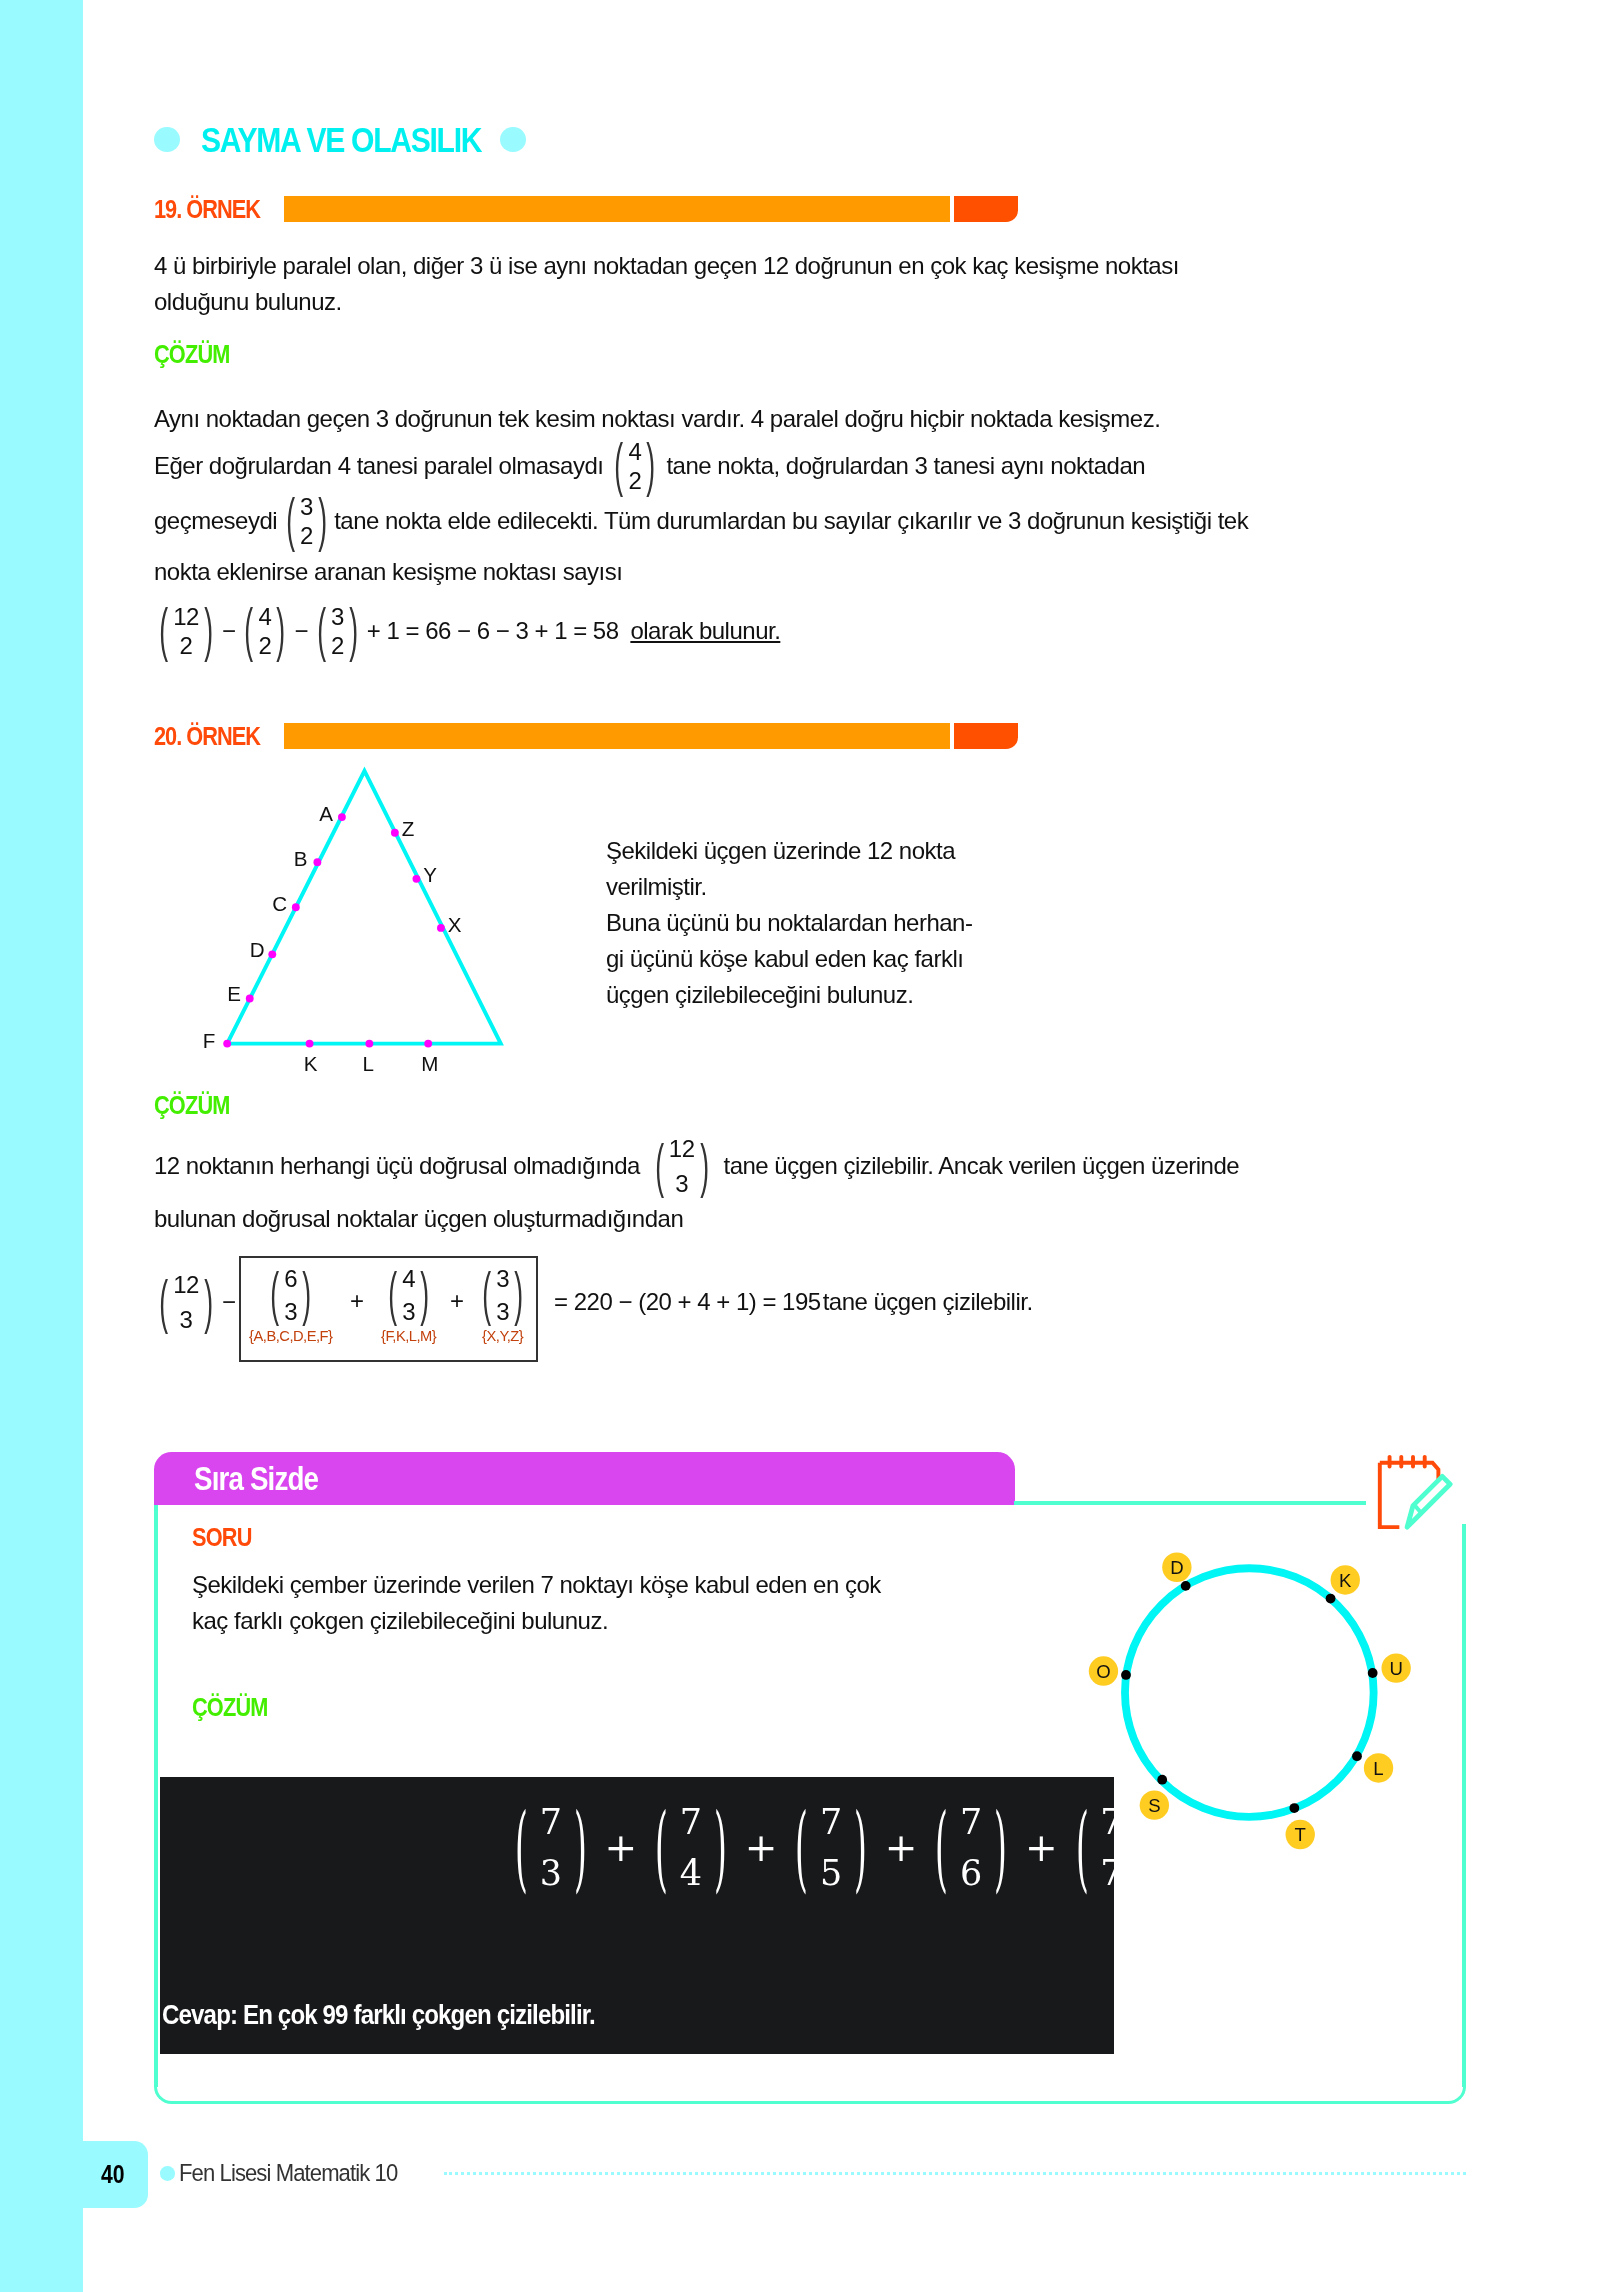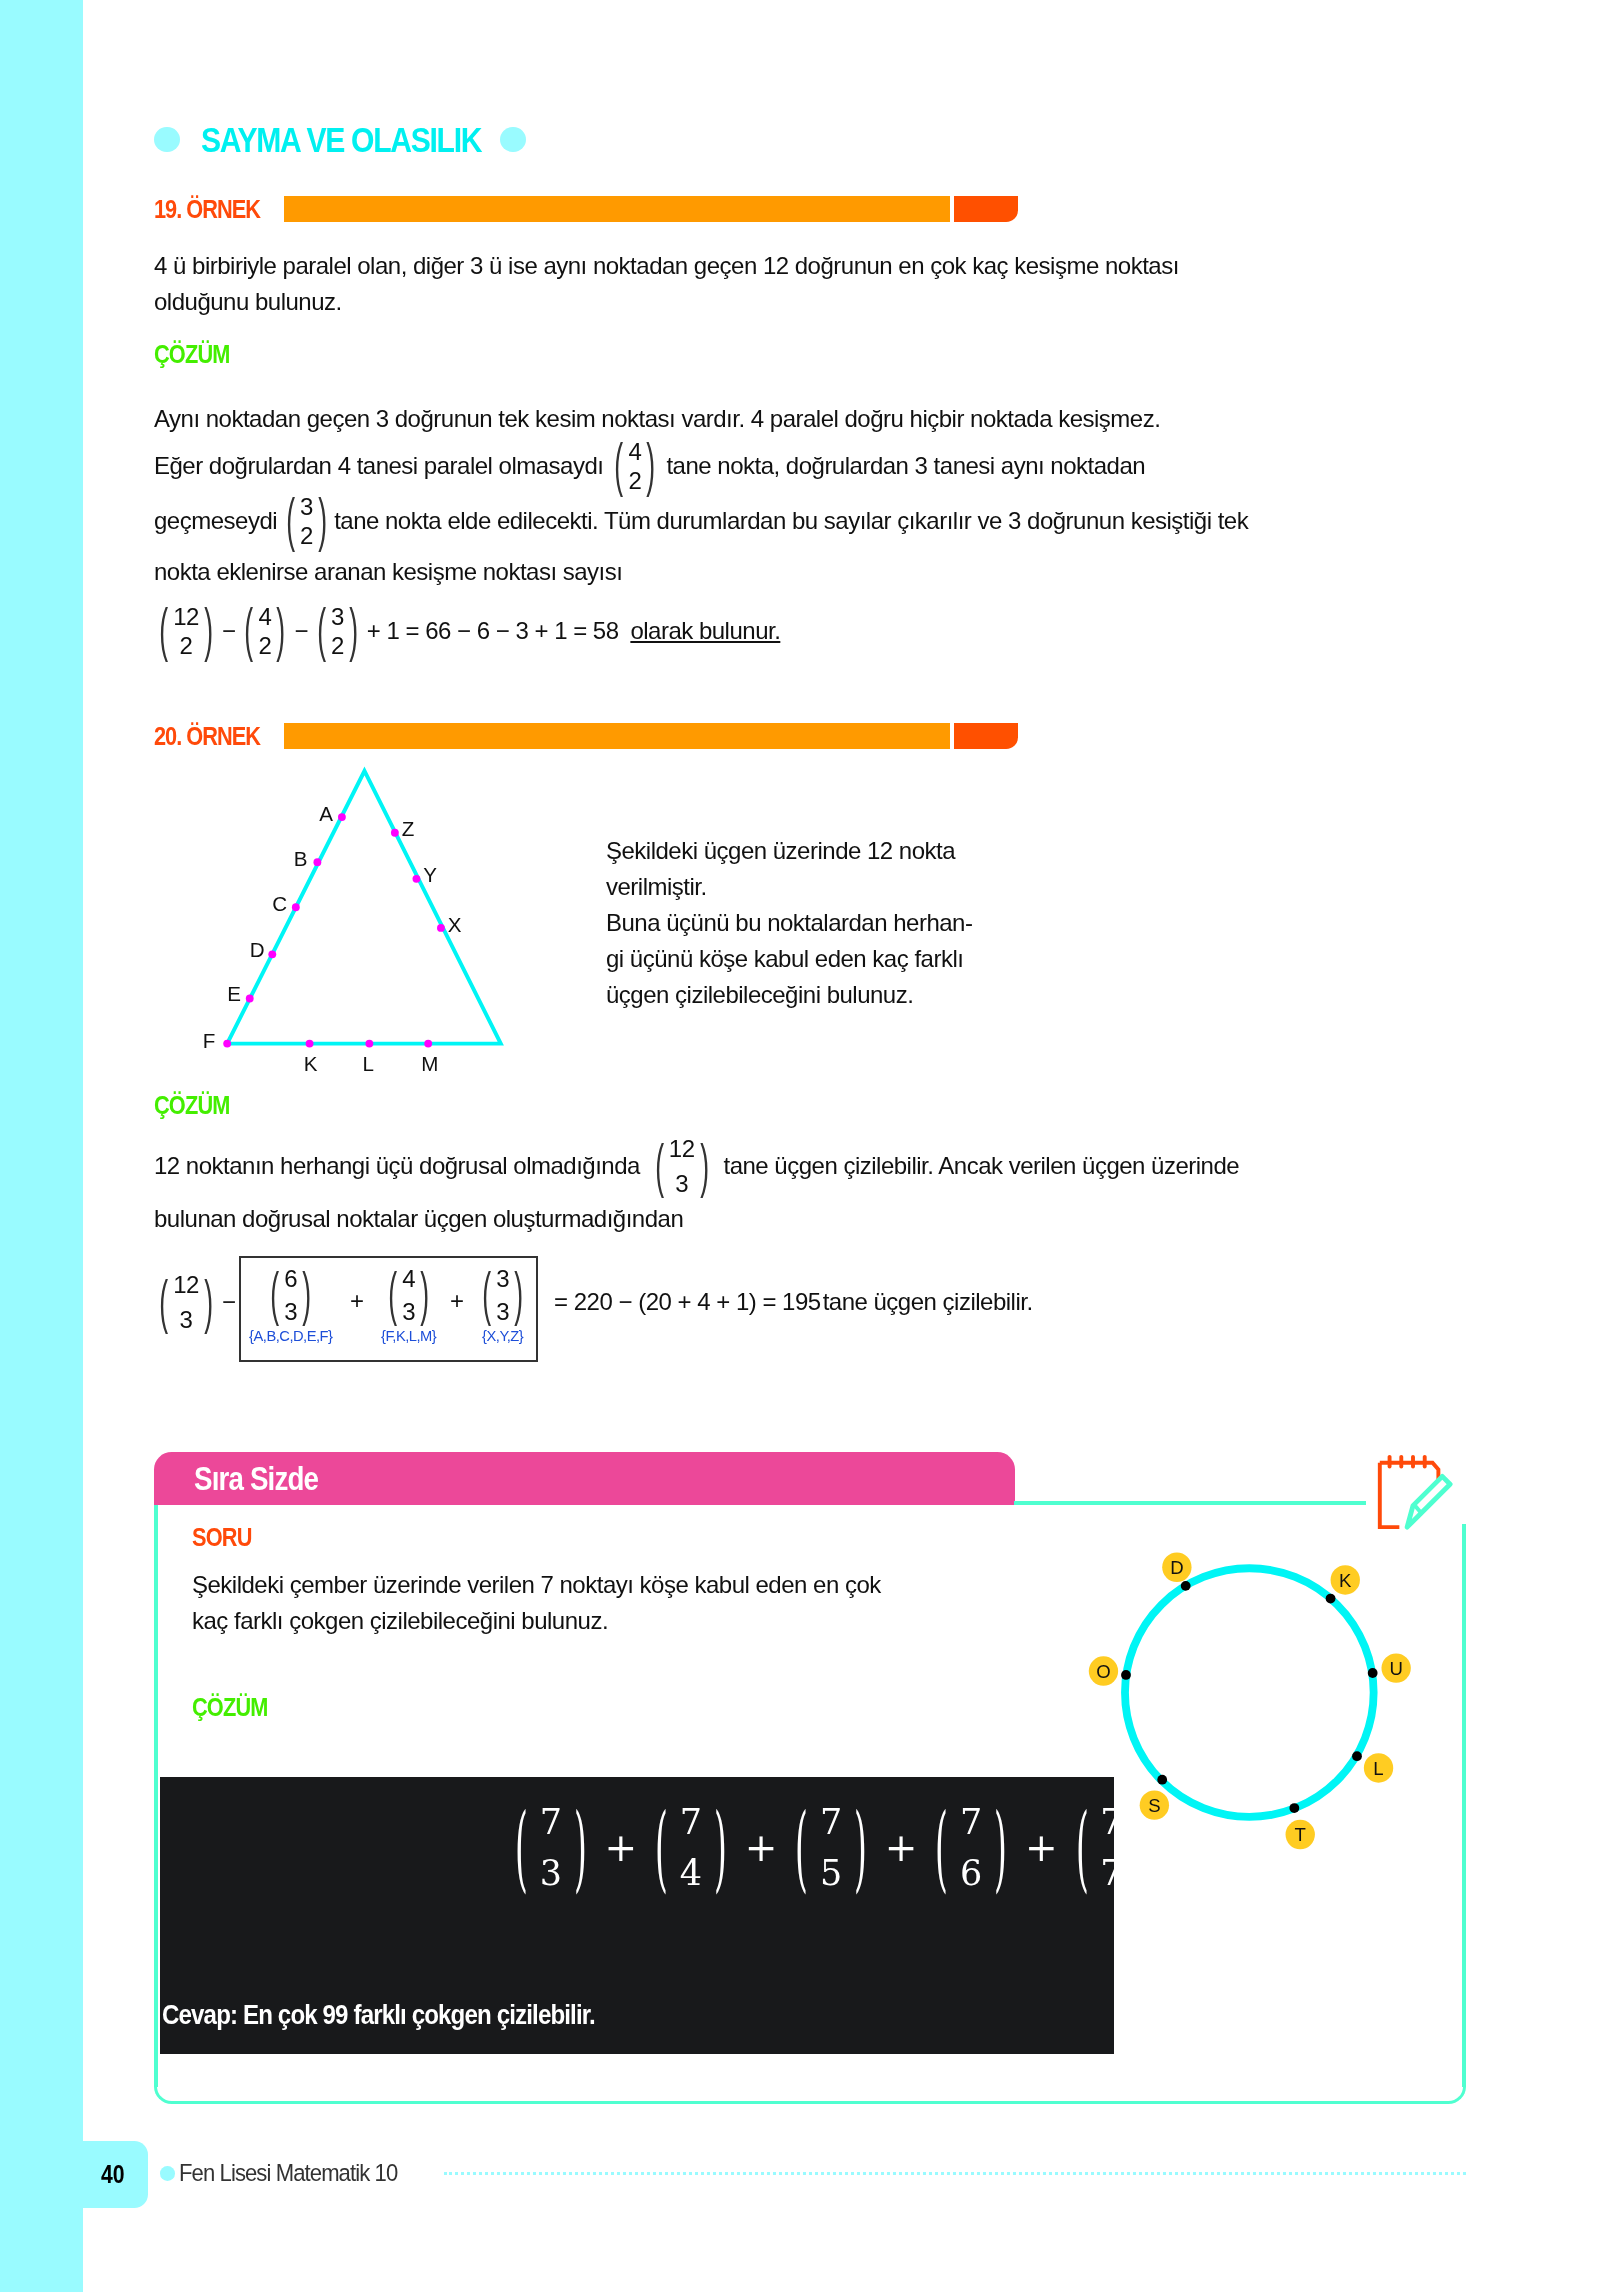--- a/index.html
+++ b/index.html
@@ -15,22 +15,22 @@
   .ex-label { font-weight:bold; font-size:26.5px; color:#ff4a0a; letter-spacing:-1.2px; transform:scaleX(0.82); transform-origin:left center; width:129px; white-space:nowrap; }
   .bar-o { position:absolute; left:130px; top:0; width:666px; height:25.5px; background:#ff9a00; }
   .bar-r { position:absolute; left:800px; top:0; width:64px; height:25.5px; background:#ff5000; border-bottom-right-radius:11.8px; }
   .green-h { font-weight:bold; font-size:26.5px; color:#44ee00; letter-spacing:-1px; transform:scaleX(0.82); transform-origin:left center; }
   .body { font-size:24px; line-height:36px; color:#111; letter-spacing:-0.5px; white-space:nowrap; }
   .math { font-size:24px; color:#111; display:flex; align-items:center; white-space:nowrap; letter-spacing:-0.5px; }
   .binom { display:inline-flex; align-items:center; }
   .binom .par { font-size:59px; line-height:1; font-weight:200; color:#333; transform:scaleX(0.45); display:inline-block; }
   .binom .stack { display:inline-flex; flex-direction:column; align-items:center; line-height:29px; font-size:24px; }
   .op { margin:0 3.9px; }
-  .under { font-size:14.7px; letter-spacing:-0.5px; color:#1d4ed8; }
-  .box-head { left:154px; top:1452px; width:861px; height:53px; background:#ec4899; border-radius:17.6px 17.6px 0 0; }
+  .under { font-size:14.7px; letter-spacing:-0.5px; color:#c2410c; }
+  .box-head { left:154px; top:1452px; width:861px; height:53px; background:#d946ef; border-radius:17.6px 17.6px 0 0; }
   .box-head .t { position:absolute; left:40px; top:7.8px; font-weight:bold; font-size:33px; color:#fff; letter-spacing:-1px; transform:scaleX(0.84); transform-origin:left center; }
   .box-line { left:1014px; top:1501px; width:352px; height:3.9px; background:#4fffd0; }
   .box-left { left:154px; top:1505px; width:3.9px; height:582px; background:#4fffd0; }
   .box-right { left:1462px; top:1524px; width:3.9px; height:563px; background:#4fffd0; }
   .box-bottom { left:154px; top:2068px; width:1312px; height:36px; border:3.9px solid #4fffd0; border-top:none; border-radius:0 0 17.6px 17.6px; box-sizing:border-box; }
   .soru { left:192px; top:1522px; font-weight:bold; font-size:26.5px; color:#ff4a0a; letter-spacing:-1px; transform:scaleX(0.82); transform-origin:left center; }
   .answer { left:160px; top:1777px; width:954px; height:277px; background:#18191b; color:#fff; }
   .answer .row1 { position:absolute; left:343px; top:19.6px; display:flex; align-items:center; font-family:"DejaVu Serif","Liberation Serif",serif; font-size:37px; }
   .answer .row1 .binom .par { font-size:94px; color:#fff; font-weight:100; transform:scaleX(0.35); }
   .answer .row1 .binom .stack { font-size:35px; line-height:51px; }

